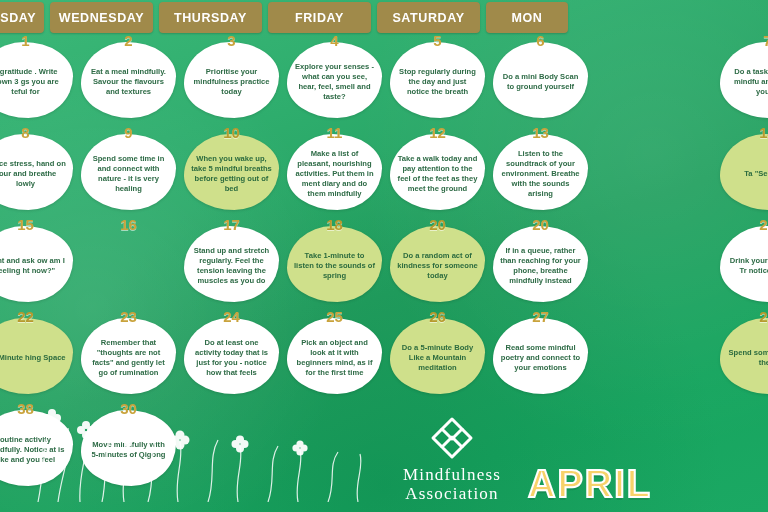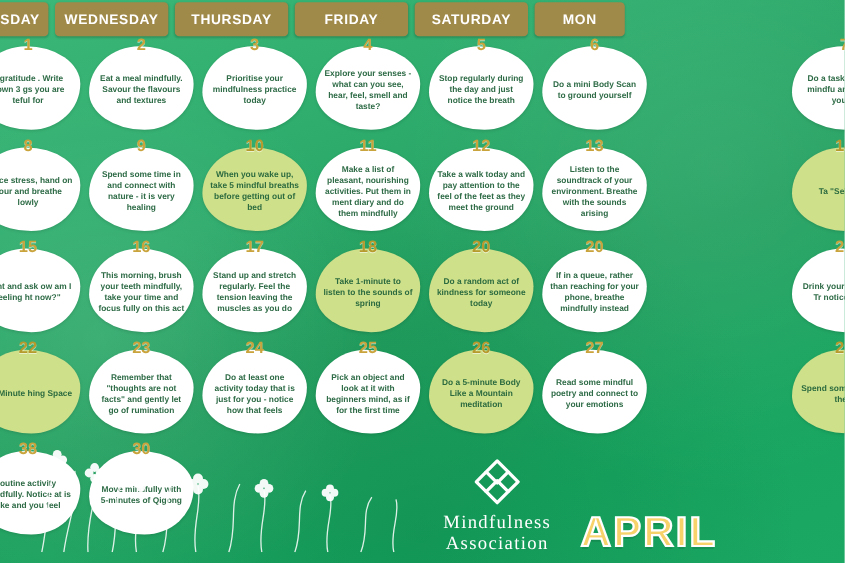--- a/index.html
+++ b/index.html
@@ -248,23 +248,20 @@
         </div>
       </div>
       <div class="week">
         <div class="cell partial-left">
           <div class="blob white">
             <div class="txt">ment and ask ow am I feeling ht now?"</div>
           </div>
           <div class="daynum onwhite">15</div>
         </div>
         <div class="cell" style="left: 77px;">
-          <div class="blob white">
-            <div class="txt">This morning, brush your teeth mindfully, take your time and focus fully on this act</div>
-          </div>
           <div class="daynum onwhite">16</div>
         </div>
         <div class="cell" style="left: 180px;">
           <div class="blob white">
             <div class="txt">Stand up and stretch regularly. Feel the tension leaving the muscles as you do</div>
           </div>
           <div class="daynum onwhite">17</div>
         </div>
         <div class="cell" style="left: 283px;">
           <div class="blob green">

